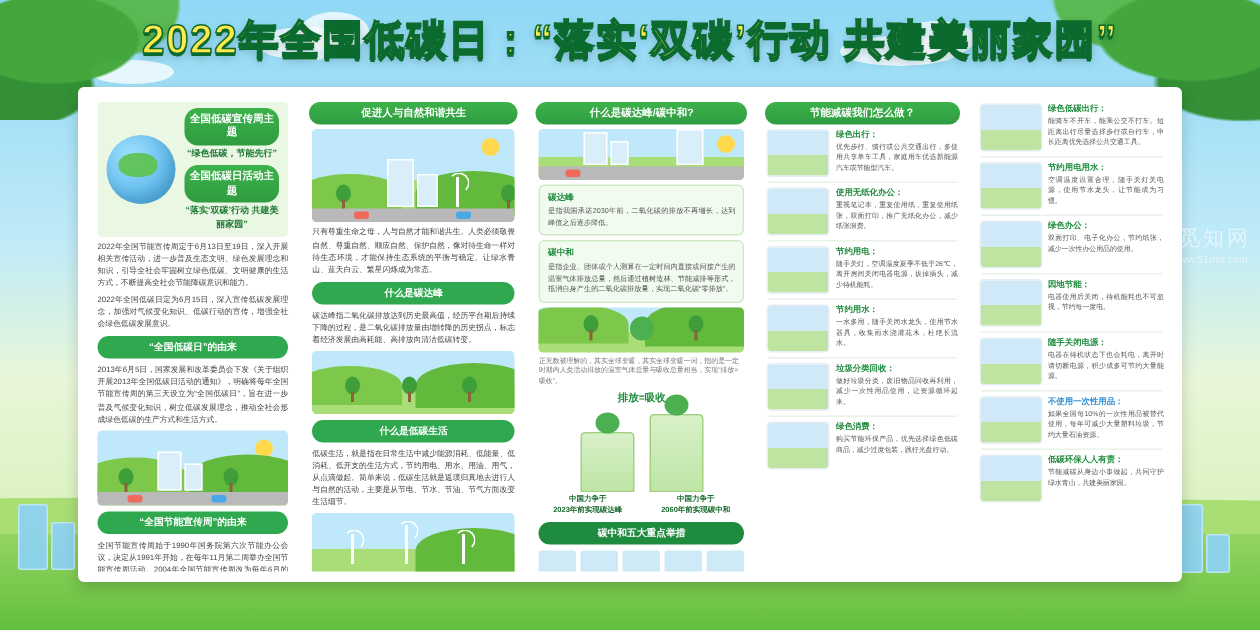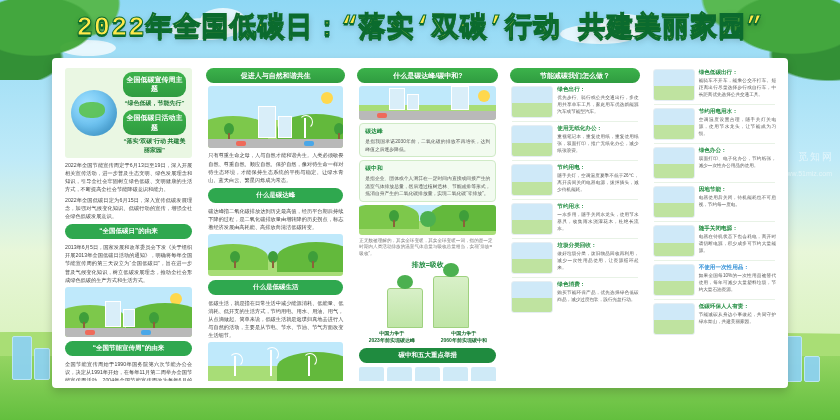--- a/index.html
+++ b/index.html
@@ -32,21 +32,21 @@
   .city2{position:absolute;bottom:38px;right:6px;width:170px;height:64px;}
 
   
   .title-wrap{position:absolute;top:8px;left:0;right:0;text-align:center;z-index:6;}
   .title{
     display:inline-block;
     font-size:27px;font-weight:bold;letter-spacing:1px;
     color:#ffe94a;
     -webkit-text-stroke:1px #0b6b2e;
     text-shadow:0 2px 0 #0b6b2e, 0 3px 6px rgba(0,0,0,.25);
-    font-family:Liberation Mono, monospace;
+    font-family:Liberation Sans, sans-serif;
   }
 
   
   .board{position:absolute;top:58px;left:52px;width:736px;height:330px;
     background:#ffffff;border:3px solid #ffffff;border-radius:4px;
     box-shadow:0 4px 10px rgba(0,0,0,.18);overflow:hidden;display:flex;gap:4px;padding:4px;box-sizing:border-box;}
   .col{background:#fff;border-radius:3px;overflow:hidden;position:relative;}
   .col1{width:142px;} .col2{width:150px;} .col3{width:152px;} .col4{width:140px;} .col5{width:136px;}
 
   .hdr{background:linear-gradient(#3cb24b,#2f9c40);color:#fff;font-size:7px;font-weight:bold;
@@ -105,21 +105,21 @@
   .card .d{font-size:4.6px;line-height:1.5;color:#555;text-align:justify;}
   .divider{height:1px;background:#e8f2e6;margin:2px 6px;}
 
   .bubble{margin:3px 6px;background:#f2fbf0;border:1px solid #cfeac6;border-radius:4px;padding:3px 5px;}
   .bubble .bt{font-size:5.8px;font-weight:bold;color:#1f8b3f;margin-bottom:2px;}
   .bubble .bd{font-size:4.8px;line-height:1.55;color:#555;text-align:justify;}
 
   .smallnote{font-size:4.6px;color:#777;margin:2px 6px;line-height:1.5;}
 
   .watermark{position:absolute;right:6px;top:150px;transform:rotate(-0deg);
-    color:rgba(255,255,255,.55);font-size:10px;letter-spacing:2px;z-index:20;pointer-events:none;text-align:right;}
+    color:rgba(255,255,255,.55);font-size:14px;letter-spacing:2px;z-index:20;pointer-events:none;text-align:right;}
   .wm2{position:absolute;right:8px;top:170px;color:rgba(255,255,255,.5);font-size:7px;z-index:20;}
 </style>
 </head>
 <body>
 
 <div class="sky-clouds">
   <div class="cloud" style="left:170px;top:18px;width:70px;height:22px"></div>
   <div class="cloud" style="left:200px;top:8px;width:46px;height:26px"></div>
   <div class="cloud" style="left:560px;top:24px;width:80px;height:20px"></div>
   <div class="cloud" style="left:600px;top:14px;width:50px;height:24px"></div>

